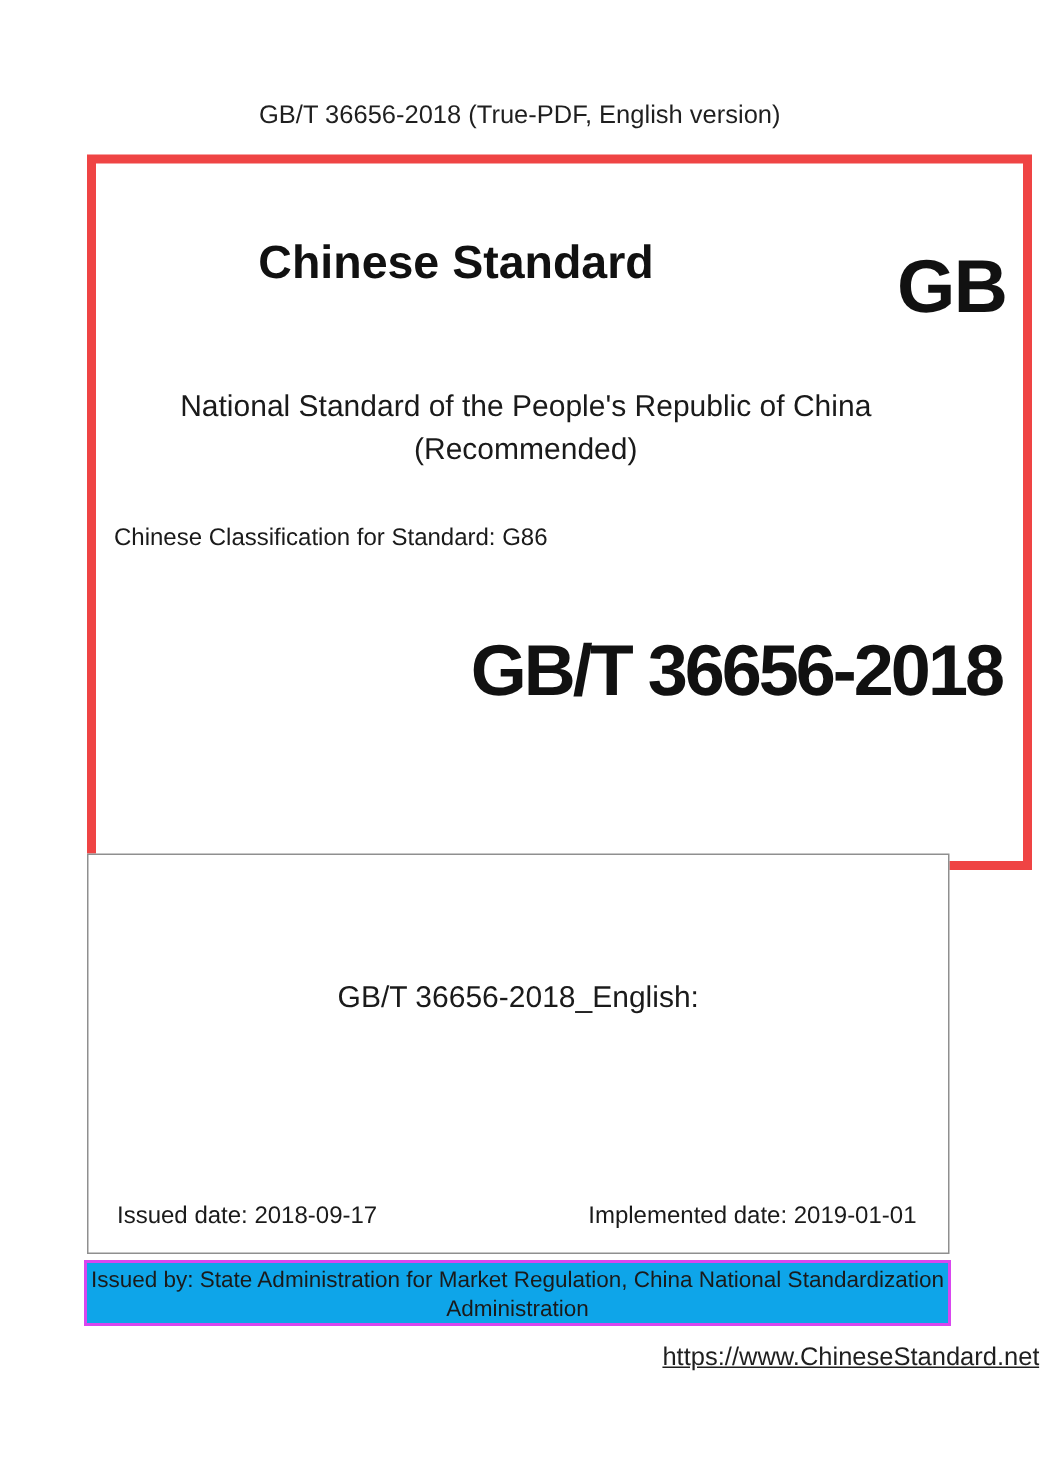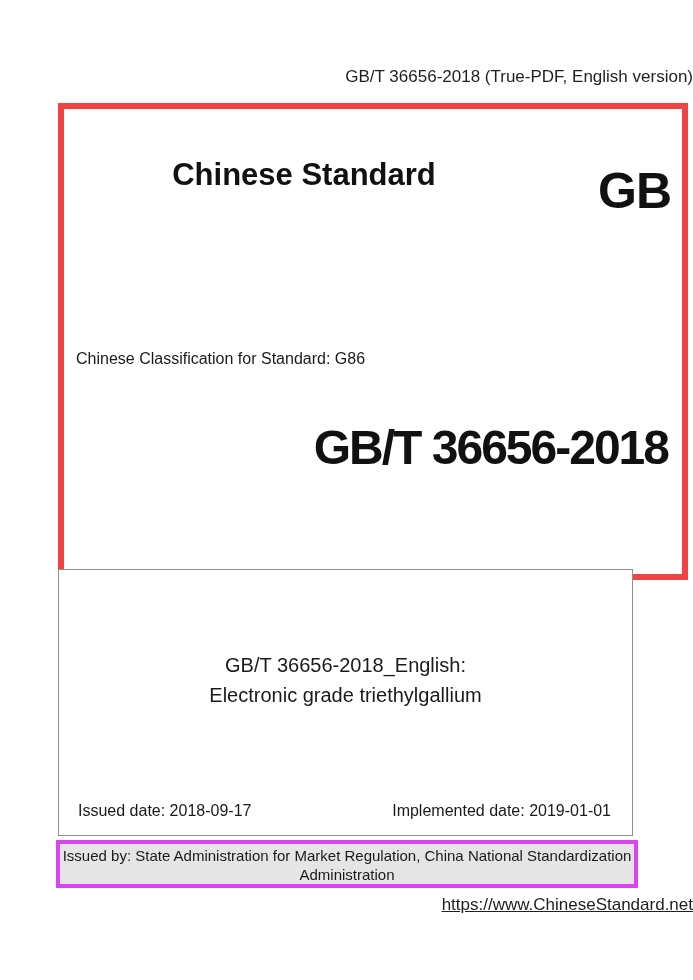--- a/index.html
+++ b/index.html
@@ -6,42 +6,42 @@
   .page{
     position:relative;
     width:693px;height:980px;
     background:#ffffff;
     font-family:"Liberation Sans","DejaVu Sans",sans-serif;
     color:#1a1a1a;
     overflow:hidden;
   }
   .header-line{
     position:absolute;top:66px;left:0;width:693px;
-    text-align:right;
+    text-align:center;
     font-size:17px;line-height:22px;color:#1f1f1f;
   }
   
   .box1{
     position:absolute;left:58px;top:103px;
     width:573px;height:465px;
     border:6px solid #ef4444;
     background:#ffffff;
     padding-left:45px;
   }
   .box2{
     position:absolute;left:58px;top:569px;
     width:573px;height:265px;
     border:1px solid #8f8f8f;
     background:#ffffff;
   }
   .box3{
     position:absolute;left:56px;top:840px;
     width:574px;height:40px;
-    border:4px solid #d946ef;
-    background:#e5e5e5;
+    border:2px solid #d946ef;
+    background:#0ea5e9;
   }
   
   .brand{
     position:absolute;top:46px;left:0;width:480px;
     text-align:center;
     font-size:31px;font-weight:bold;line-height:40px;color:#111;
   }
   .gb-logo{
     position:absolute;top:33px;right:11px;
     font-size:50px;font-weight:bold;line-height:54px;color:#111;
@@ -94,28 +94,31 @@
 </head>
 <body>
 
 <div class="page">
 
   <div class="header-line">GB/T 36656-2018 (True-PDF, English version)</div>
 
   <div class="box1">
     <div class="brand">Chinese Standard</div>
     <div class="gb-logo">GB</div>
+    <div class="national">
+      <div>National Standard of the People's Republic of China</div>
+      <div>(Recommended)</div>
+    </div>
     <div class="classification">Chinese Classification for Standard: G86</div>
     <div class="std-number">GB/T 36656-2018</div>
   </div>
 
   <div class="box2">
     <div class="eng-title">
       <div>GB/T 36656-2018_English:</div>
-      <div>Electronic grade triethylgallium</div>
     </div>
     <div class="dates-row">
       <span class="date-issued">Issued date: 2018-09-17</span>
       <span class="date-implemented">Implemented date: 2019-01-01</span>
     </div>
   </div>
 
   <div class="box3">
     <div class="issuer">
       <div>Issued by: State Administration for Market Regulation, China National Standardization</div>

